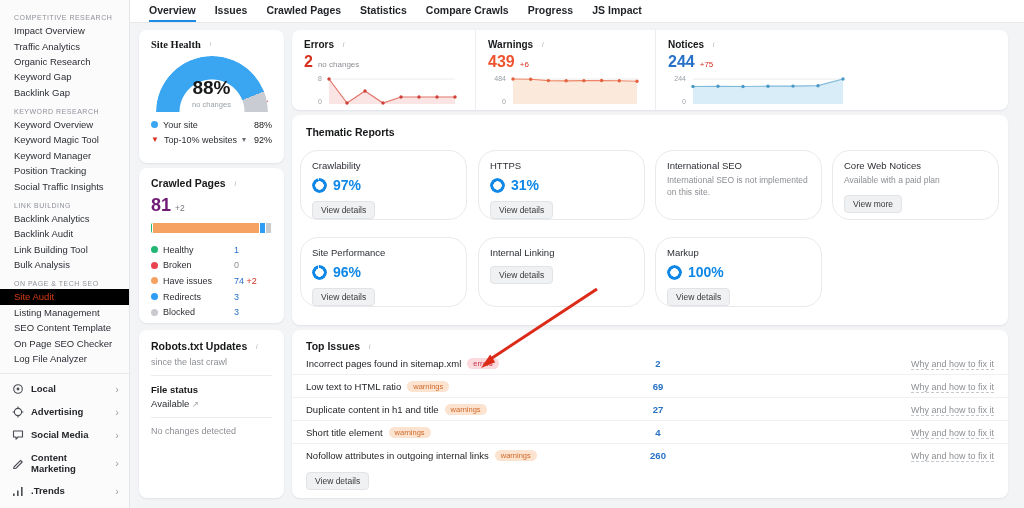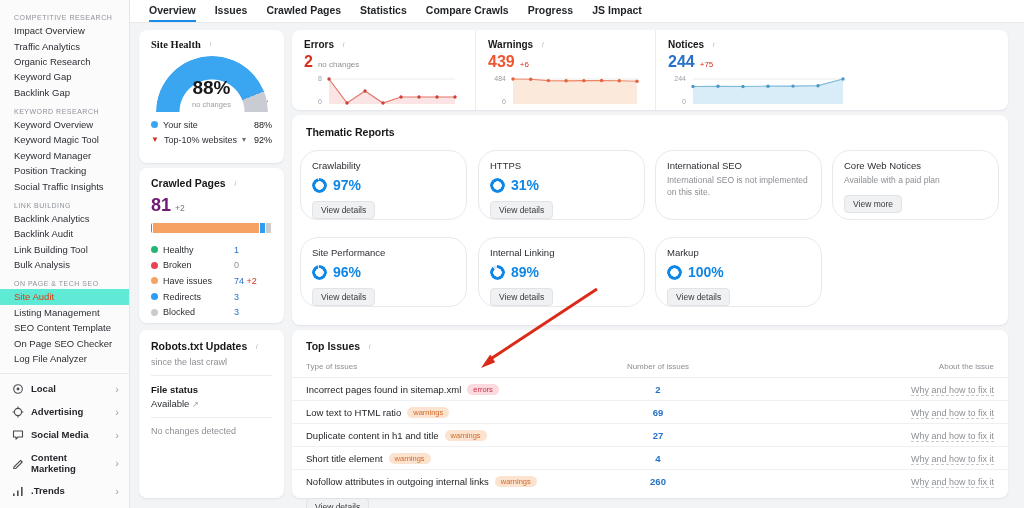--- a/index.html
+++ b/index.html
@@ -7,21 +7,21 @@
   body {
     position:relative; overflow:hidden;
     font-family:"Liberation Sans", sans-serif;
     background:#f3f4f6; color:#1f2226;
   }
   
   .sidebar { position:absolute; left:0; top:0; width:130px; height:508px;
     background:#fbfbfc; border-right:1px solid #e5e6e8; padding-top:6px; }
   .sb-title { margin:8px 14px 2px; font-size:7px; letter-spacing:.5px; color:#8e9299; font-weight:400; }
   .sb-item { padding:2.2px 14px; font-size:9.5px; color:#2b2e33; cursor:pointer; white-space:nowrap; }
-  .sb-item.active { background:#5eead4; color:#d63c12; }
+  .sb-item.active { background:#000000; color:#d63c12; }
   .sb-divider { border-top:1px solid #e8e9eb; margin:7px 0 3px; }
   .sb-bottom { display:flex; align-items:center; gap:7px; padding:5.5px 10px 5.5px 12px;
     font-size:9.5px; font-weight:700; color:#24262a; cursor:pointer; }
   .sb-bottom .chev { margin-left:auto; color:#9aa0a6; font-size:11px; font-weight:400; }
   .sb-bottom svg { flex:0 0 auto; }
   
   .tabbar { position:absolute; left:130px; top:0; right:0; height:23px; background:#fff;
     border-bottom:1px solid #e8e8ea; display:flex; gap:19px; padding-left:19px; align-items:stretch; }
   .tab { display:flex; align-items:center; font-size:10.5px; font-weight:700; color:#1f2226;
     border-bottom:2px solid transparent; cursor:pointer; }
@@ -327,24 +327,20 @@
   <div class="t-card" style="left:8px; top:122px;">
     <div class="t-name">Site Performance</div>
     <div class="t-prow">
       <span class="donut" style="background: conic-gradient(rgb(15, 135, 230) 345.6deg, rgb(214, 234, 252) 0deg);"></span>
       <span class="t-pct">96%</span>
     </div>
     <span class="btn">View details</span>
   </div>
   <div class="t-card" style="left:186px; top:122px;">
     <div class="t-name">Internal Linking</div>
-    <div class="t-prow">
-      <span class="donut" style="background: conic-gradient(rgb(15, 135, 230) 320.4deg, rgb(214, 234, 252) 0deg);"></span>
-      <span class="t-pct">89%</span>
-    </div>
     <span class="btn">View details</span>
   </div>
   <div class="t-card" style="left:363px; top:122px;">
     <div class="t-name">Markup</div>
     <div class="t-prow">
       <span class="donut" style="background: conic-gradient(rgb(15, 135, 230) 360deg, rgb(214, 234, 252) 0deg);"></span>
       <span class="t-pct">100%</span>
     </div>
     <span class="btn">View details</span>
   </div>
@@ -405,25 +401,20 @@
     <span class="ext">↗</span>
   </div>
   <div class="rb-hr"></div>
   <div class="rb-sub" style="margin-top:0;">No changes detected</div>
 </div>
 
 <div class="card" style="left:292px; top:330px; width:716px; height:168px;">
   <div class="card-title" style="padding:10px 14px 0;">
     <span>Top Issues</span>
     <span class="info">i</span>
-  </div>
-  <div class="ti-head">
-    <span class="ti-type">Type of issues</span>
-    <span class="ti-num" style="color:#8c8f94; font-weight:400;">Number of issues</span>
-    <span class="ti-about">About the issue</span>
   </div>
 
   <div class="ti-row">
     <span class="ti-type">
       <span>Incorrect pages found in sitemap.xml</span>
       <span class="badge errors">errors</span>
     </span>
     <span class="ti-num">2</span>
     <span class="ti-about"><span class="ti-link">Why and how to fix it</span></span>
   </div>

